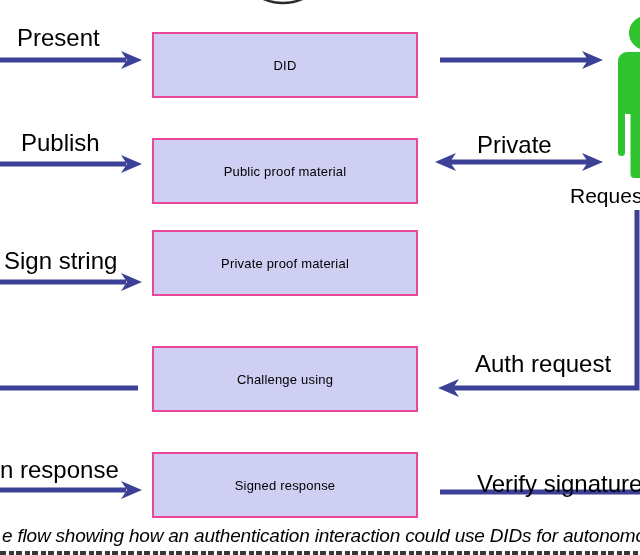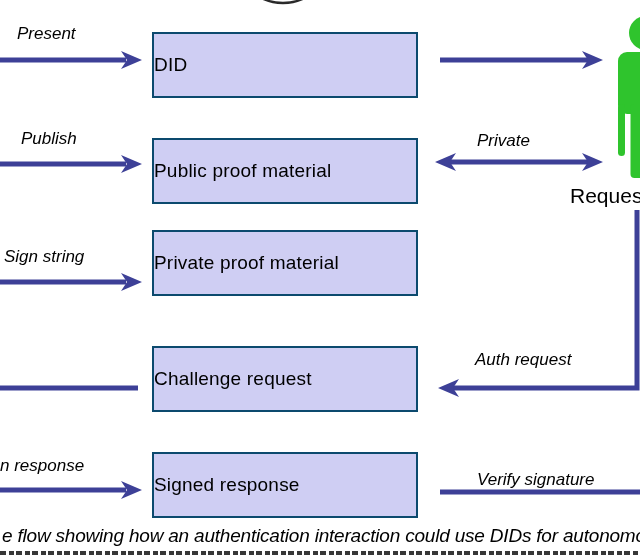--- a/index.html
+++ b/index.html
@@ -9,30 +9,29 @@
     overflow:hidden;
     background:#ffffff;
     font-family:"Liberation Sans","DejaVu Sans",sans-serif;
     color:#000;
   }
   svg.layer{position:absolute;left:0;top:0;width:640px;height:555px;}
   .box{
     position:absolute;
     left:152px;width:262px;height:62px;
     background:#cfcef3;
-    border:2px solid #0c4a6e;
-    display:flex;align-items:center;justify-content:flex-start;
-    font-size:19px;
+    border:2px solid #ec4899;
+    display:flex;align-items:center;justify-content:center;
+    font-size:13px;
     letter-spacing:.2px;
   }
   .arrow-label{
     position:absolute;
-    font-size:17px;
+    font-size:24px;
     white-space:nowrap;
-    font-style:italic;
   }
   .actor-label{
     position:absolute;
     left:570px;top:184px;
     font-size:21px;
     white-space:nowrap;
   }
   .caption{
     position:absolute;
     left:2px;top:525px;
@@ -98,21 +97,21 @@
   <div class="box" style="top:32px">
     <span>DID</span>
   </div>
   <div class="box" style="top:138px">
     <span>Public proof material</span>
   </div>
   <div class="box" style="top:230px">
     <span>Private proof material</span>
   </div>
   <div class="box" style="top:346px">
-    <span>Challenge request</span>
+    <span>Challenge using</span>
   </div>
   <div class="box" style="top:452px">
     <span>Signed response</span>
   </div>
 
   <div class="arrow-label" style="left:17px;top:24px">Present</div>
   <div class="arrow-label" style="left:21px;top:129px">Publish</div>
   <div class="arrow-label" style="left:4px;top:247px">Sign string</div>
   <div class="arrow-label" style="left:477px;top:131px">Private</div>
   <div class="arrow-label" style="left:475px;top:350px">Auth request</div>

